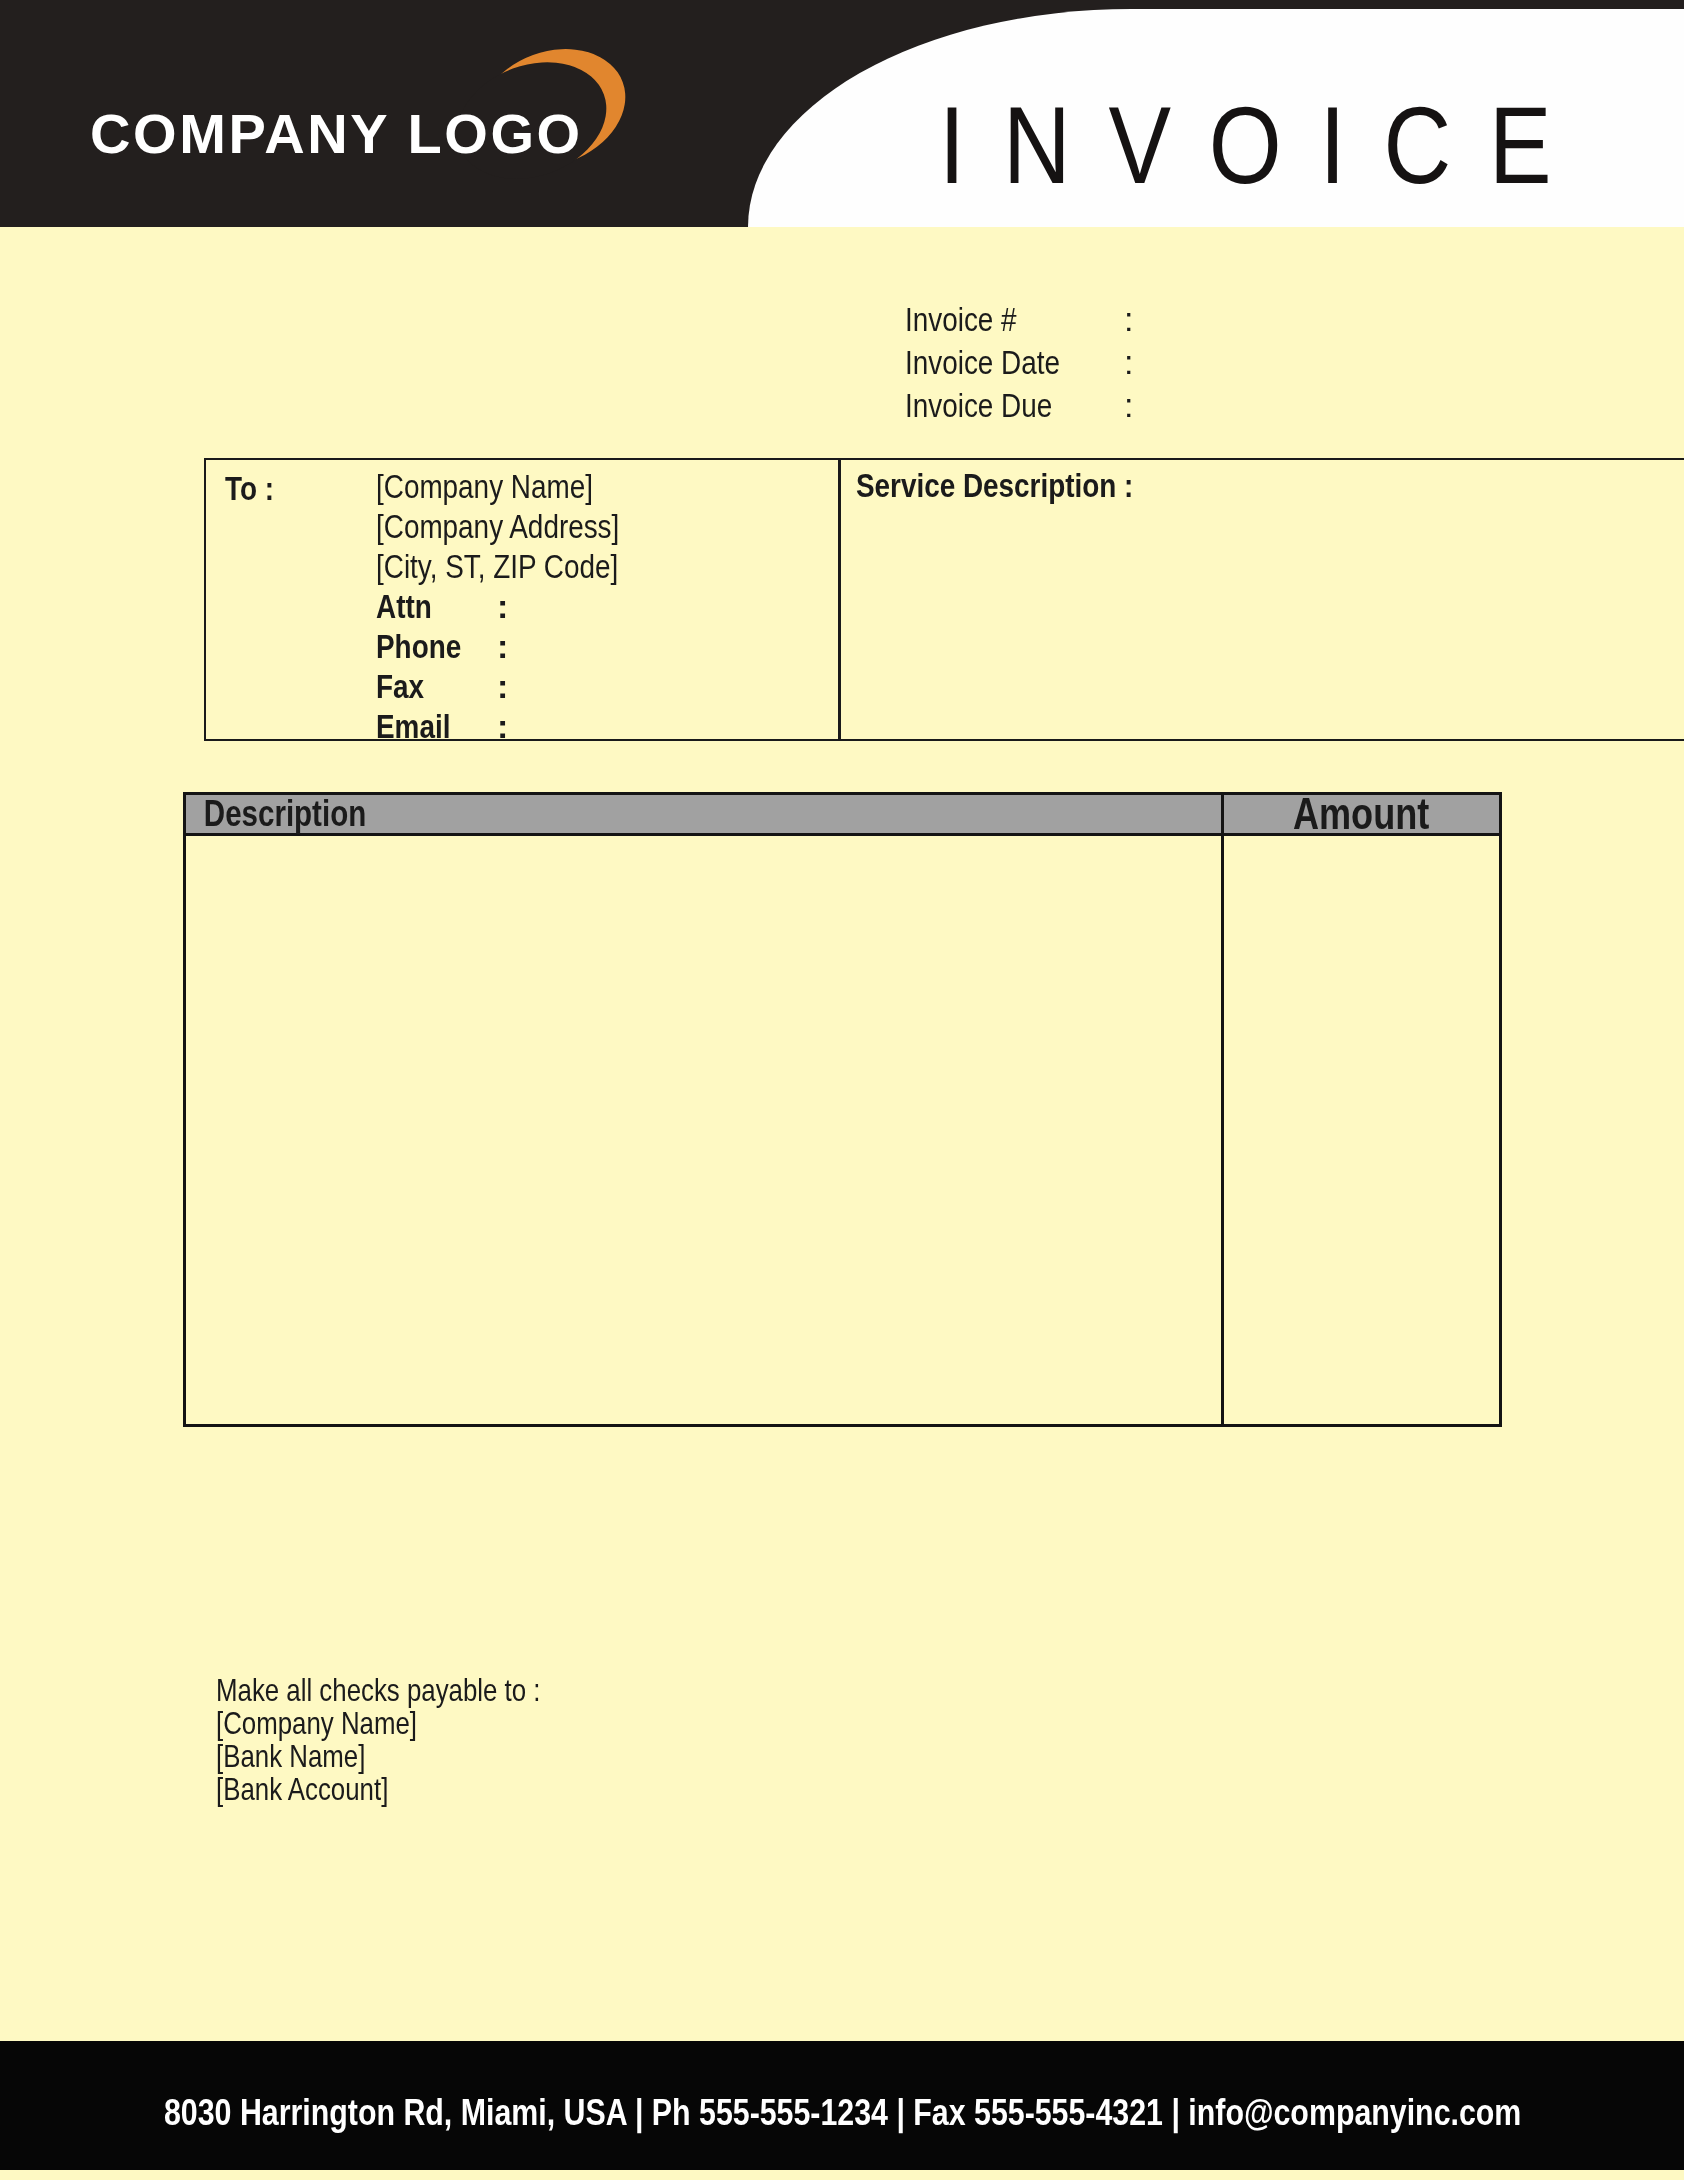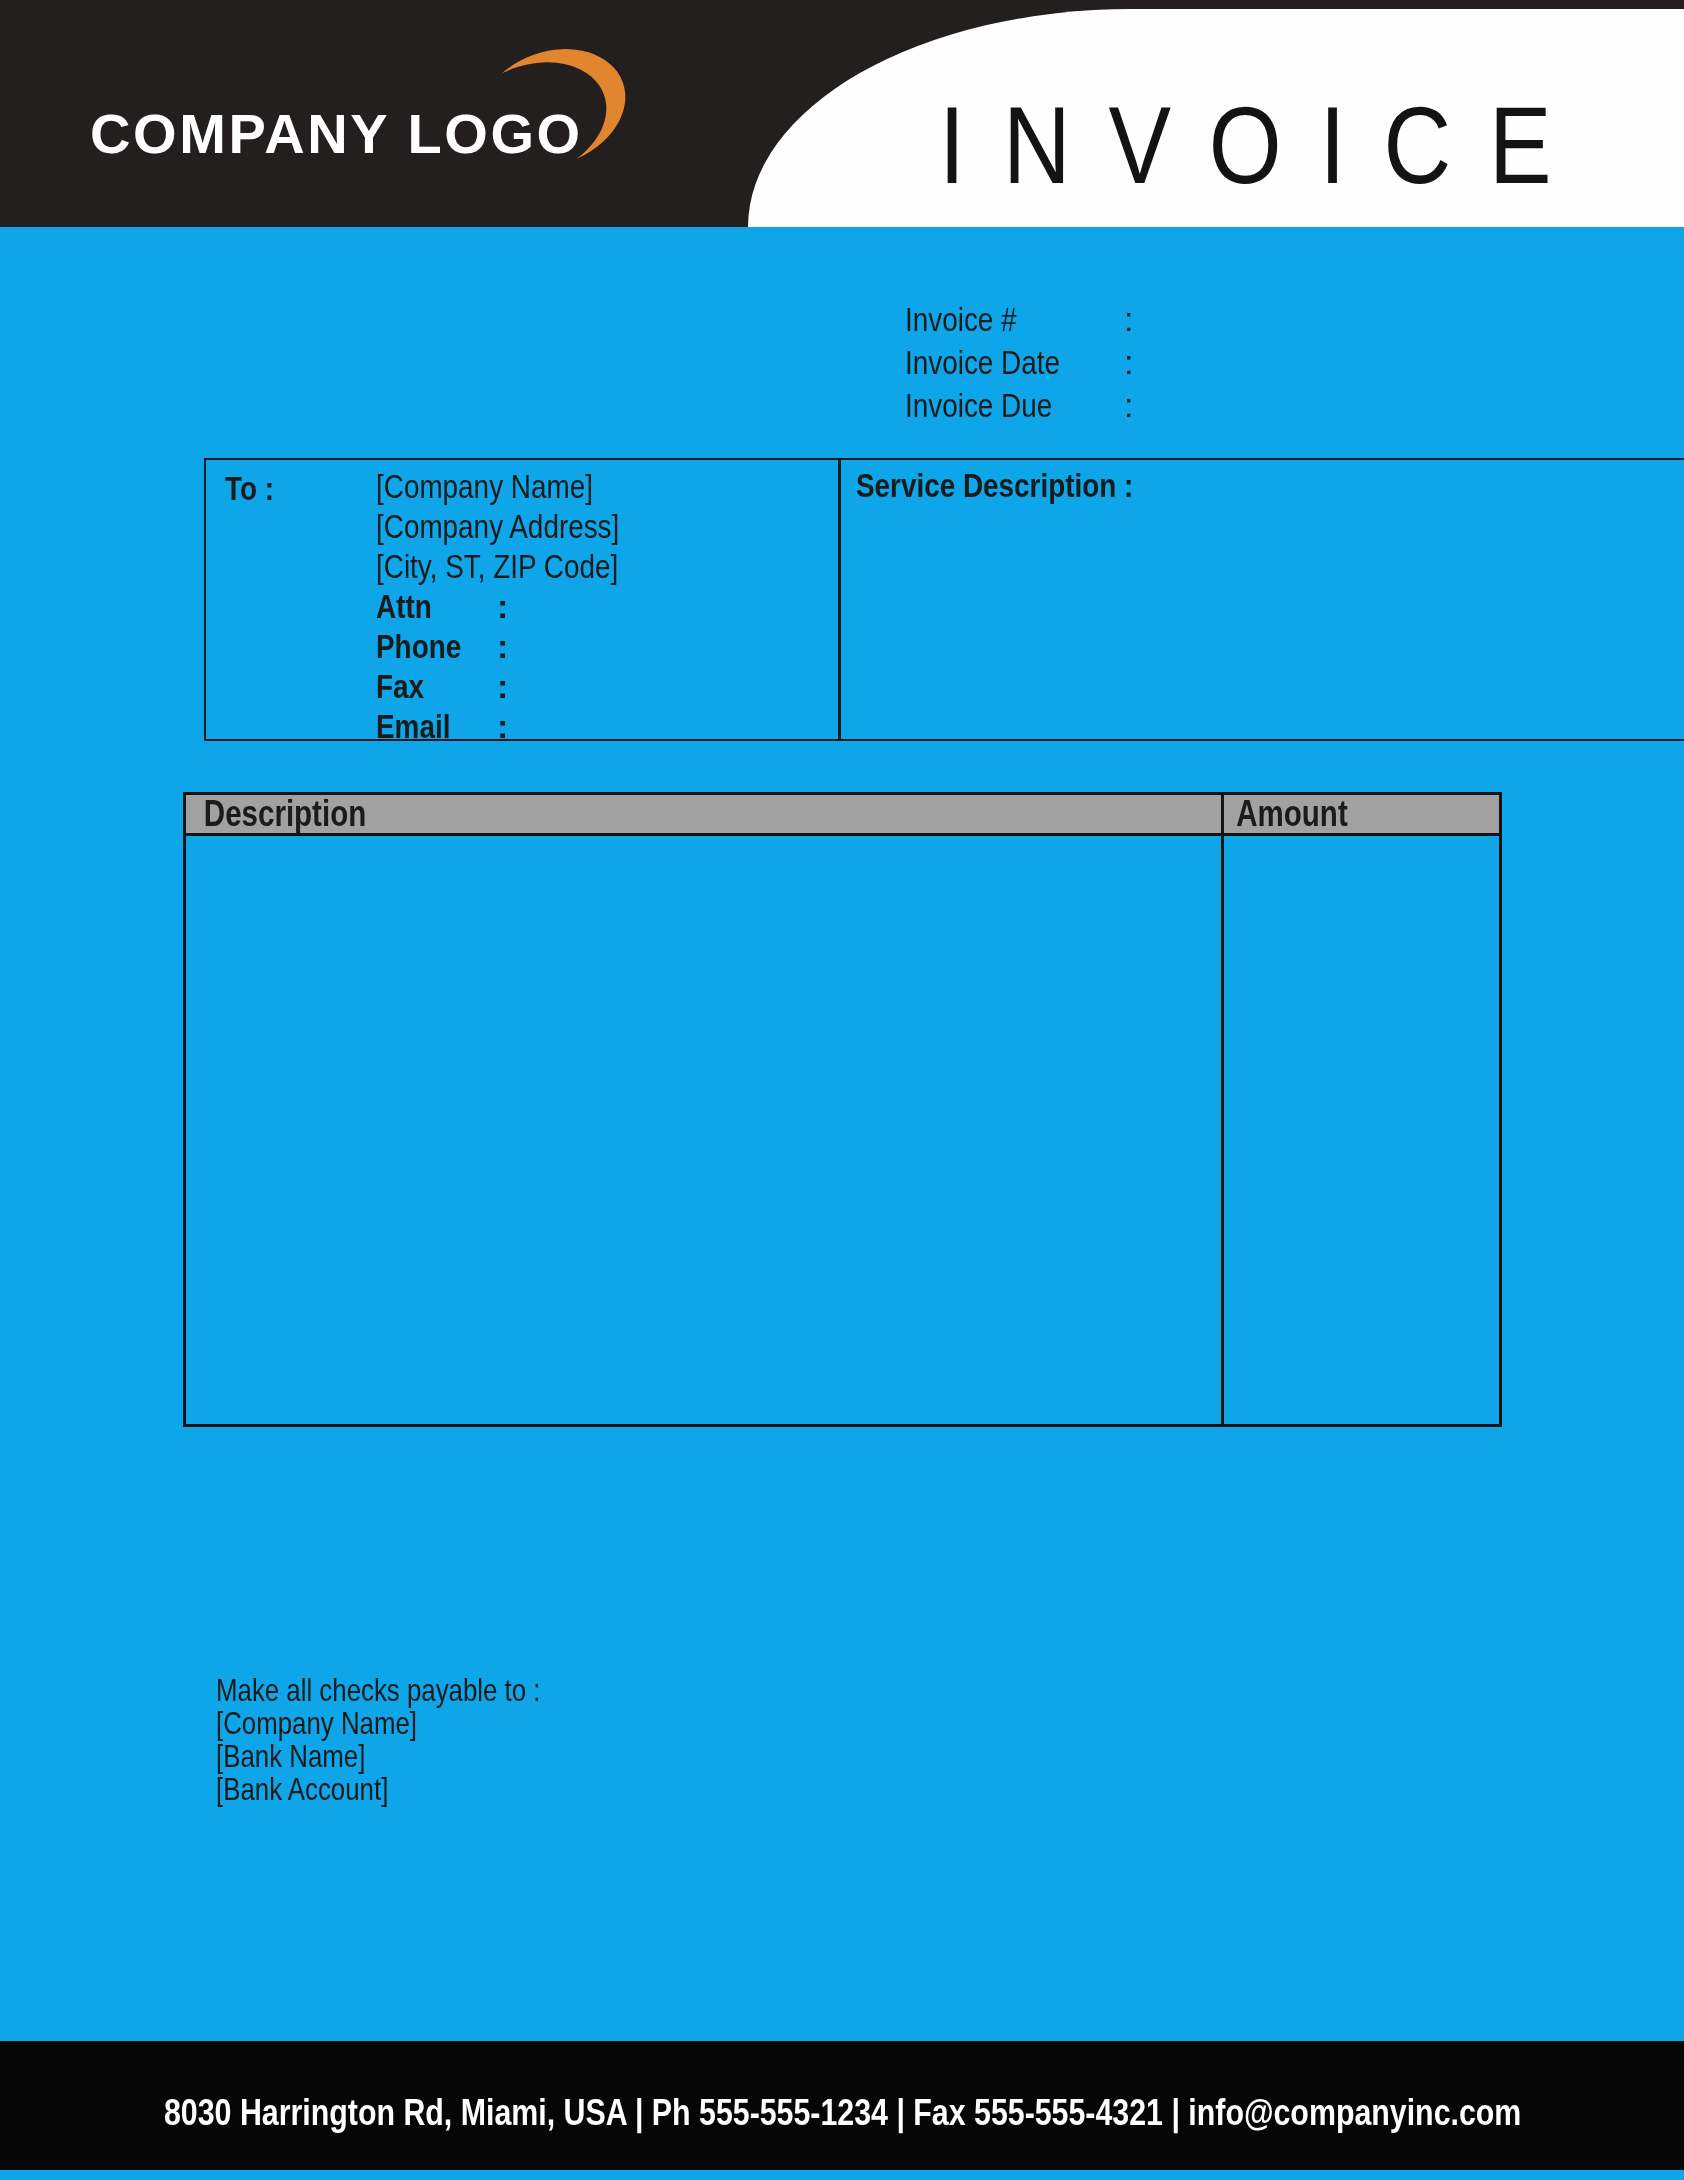--- a/index.html
+++ b/index.html
@@ -1,17 +1,17 @@
 <!DOCTYPE html>
 <html style="font-size:13.6px"><head>
 <meta charset="utf-8">
 <title>Invoice Template</title>
 <style>
   html,body{margin:0;padding:0;background:#ffffff;}
-  .page{position:relative;width:1685px;height:2181px;background:#0ea5e9;overflow:hidden;
+  .page{position:relative;width:1685px;height:2181px;background:#fef9c3;overflow:hidden;
         font-family:"Liberation Sans",sans-serif;color:#1b1b1b;}
 
   
   .header{position:absolute;left:0;top:0;width:1685px;height:227px;background:#231f1e;}
   .header-white{position:absolute;left:748px;top:8.5px;right:0;bottom:0;background:#fefefe;
                 border-top-left-radius:385px 219px;}
   .logo-text{position:absolute;left:90px;top:101px;color:#ffffff;font-size:56px;font-weight:600;
              letter-spacing:2.6px;white-space:nowrap;}
   .swoosh{position:absolute;left:450px;top:43px;width:196px;height:145px;}
   .invoice-title{position:absolute;left:939px;top:82px;font-size:109px;font-weight:500;
@@ -43,21 +43,21 @@
   .service-label{position:absolute;left:650px;top:6px;font-size:34px;font-weight:700;}
 
   
   .items-table{position:absolute;left:183px;top:792px;width:1319px;height:635px;
                border:3.4px solid #141414;box-sizing:border-box;}
   .table-head{position:absolute;left:0;top:0;right:0;height:41px;background:#a1a1a1;
               border-bottom:3.4px solid #141414;display:flex;box-sizing:border-box;}
   .th-desc{width:1035px;display:flex;align-items:center;justify-content:flex-start;
            font-size:36px;font-weight:700;}
   .th-amount{flex:1;border-left:3.4px solid #141414;box-sizing:border-box;display:flex;
-             align-items:center;justify-content:flex-start;font-size:36px;font-weight:700;}
+             align-items:center;justify-content:center;font-size:44px;font-weight:700;}
   .body-divider{position:absolute;left:1035px;top:41px;bottom:0;width:3.4px;background:#141414;}
 
   
   .summary{position:absolute;left:942px;top:1427px;width:560px;}
   .sum-row{position:relative;display:flex;height:42px;border-bottom:1.7px solid #1a1a1a;
            border-left:1.7px solid #1a1a1a;border-right:1.7px solid #1a1a1a;box-sizing:border-box;}
   .sum-left{width:279px;border-right:2.6px solid #1a1a1a;position:relative;box-sizing:border-box;}
   .sum-right{flex:1;}
   .sum-label{position:absolute;left:17px;top:4.3px;font-size:34px;}
   .sum-label.bold{font-weight:700;}

